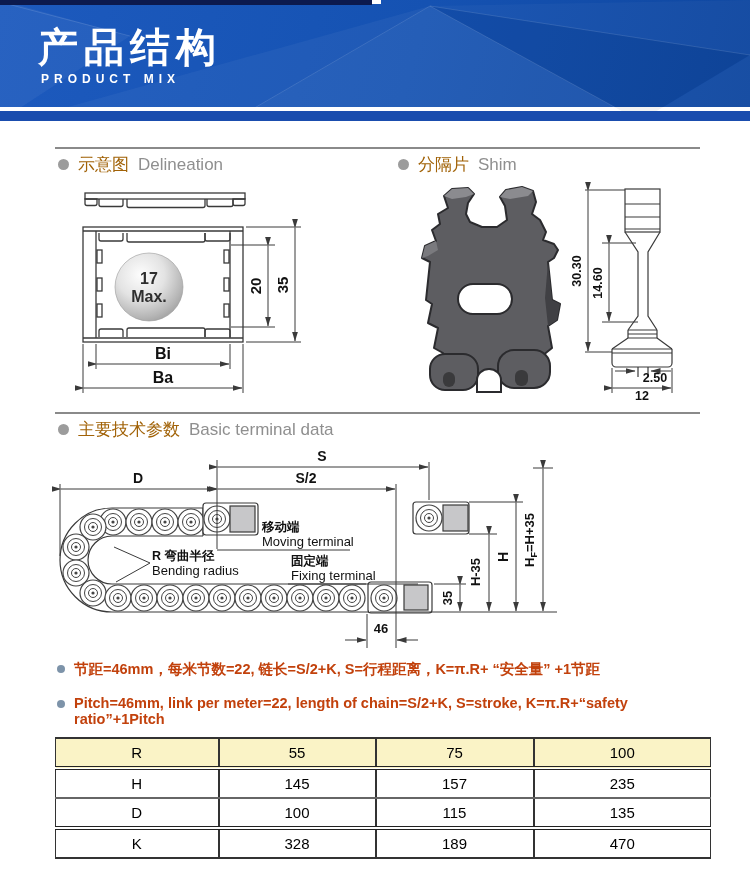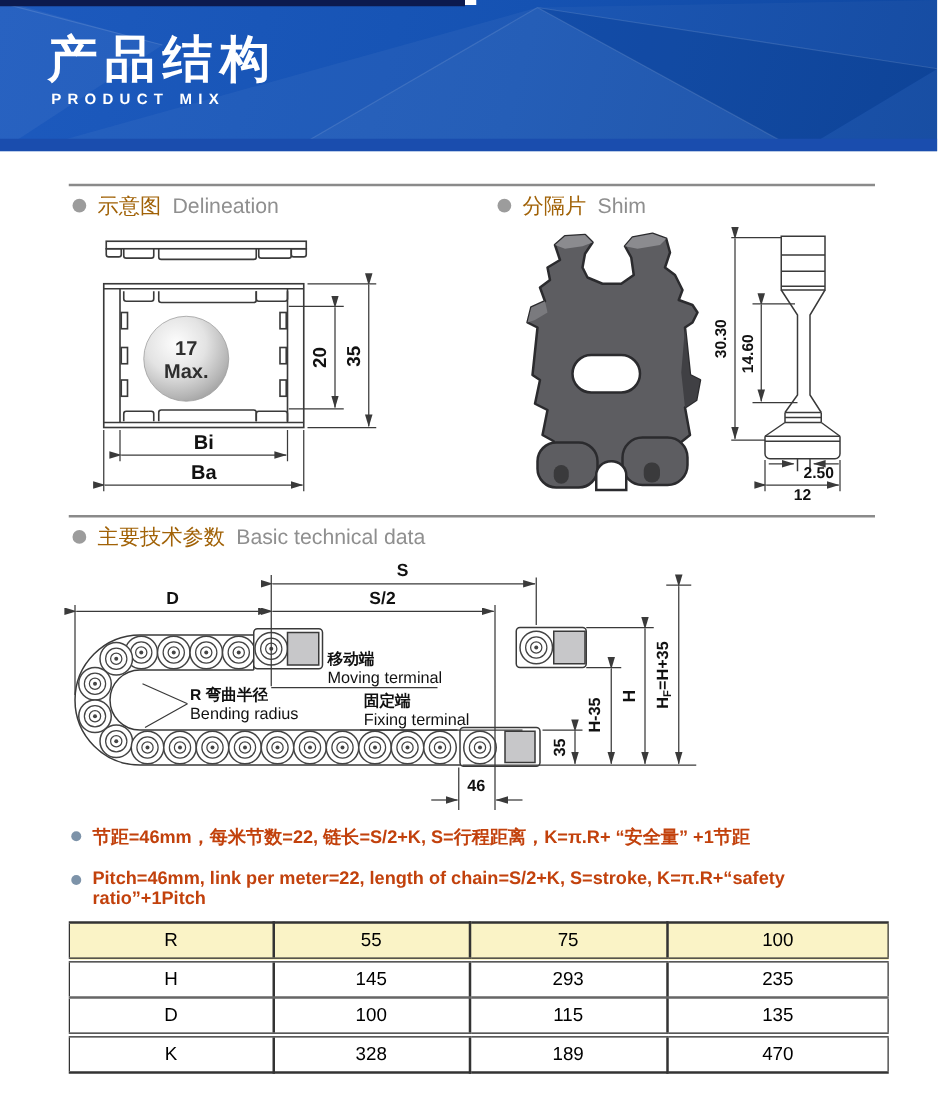--- a/index.html
+++ b/index.html
@@ -1,20 +1,20 @@
 <!DOCTYPE html>
 <html><head>
 <meta charset="utf-8">
 <style>
   html,body{margin:0;padding:0;background:#ffffff;}
   .page{position:relative;width:750px;height:876px;background:#fff;overflow:hidden;
         font-family:"Liberation Sans","DejaVu Sans",sans-serif;}
   .abs{position:absolute;}
   
-  .hdr{position:absolute;left:0;top:0;width:750px;height:121px;
+  .hdr{position:absolute;left:0;top:0;width:750px;height:107px;
        background:linear-gradient(105deg,#1d5abe 0%,#1552b2 55%,#0f47a0 100%);}
   .hdr-cn{position:absolute;left:38px;top:20px;font-size:40px;font-weight:700;color:#fff;letter-spacing:6px;}
   .hdr-en{position:absolute;left:41px;top:72px;font-size:12px;font-weight:700;color:#fff;letter-spacing:5px;}
   
   .rule{position:absolute;height:2px;background:#8a8a8a;}
   .sec{position:absolute;display:flex;align-items:center;gap:9px;}
   .sec-dot{width:11px;height:11px;border-radius:50%;background:#9c9c9c;flex:none;}
   .sec-cn{color:#a16207;font-weight:400;font-size:17px;}
   .sec-en{color:#8f8f8f;font-size:17px;}
   
@@ -172,21 +172,21 @@
     <text transform="rotate(-90 602 283)" x="602" y="283" text-anchor="middle" font-size="12.5" font-weight="700" fill="#111">14.60</text>
     <text x="655" y="382" text-anchor="middle" font-size="12.5" font-weight="700" fill="#111">2.50</text>
     <text x="642" y="400" text-anchor="middle" font-size="12.5" font-weight="700" fill="#111">12</text>
   </svg>
 
   <div class="rule" style="left:55px;top:412px;width:645px;"></div>
 
   <div class="sec" style="left:58px;top:418px;align-items:center;">
     <span class="sec-dot"></span>
     <span class="sec-cn">主要技术参数</span>
-    <span class="sec-en">Basic technical data</span>
+    <span class="sec-en">Basic terminal data</span>
   </div>
 
   <svg class="abs" style="left:50px;top:442px;" width="660" height="218" viewBox="50 442 660 218">
     <defs>
       <marker id="arT" markerWidth="11" markerHeight="8" refX="9.5" refY="3" orient="auto" markerUnits="userSpaceOnUse">
         <path d="M0,0 L10,3 L0,6 Z" fill="#3a3a3a"></path>
       </marker>
       <g id="lnk">
         <circle r="13" fill="#fff" stroke="#444" stroke-width="1.2"></circle>
         <circle r="8.5" fill="none" stroke="#444" stroke-width="1"></circle>
@@ -292,21 +292,21 @@
     <tbody>
         <tr class="r-hd">
       <td>R</td>
       <td>55</td>
       <td>75</td>
       <td>100</td>
     </tr>
     <tr class="r-1">
       <td>H</td>
       <td>145</td>
-      <td>293</td>
+      <td>157</td>
       <td>235</td>
     </tr>
     <tr class="r-2">
       <td>D</td>
       <td>100</td>
       <td>115</td>
       <td>135</td>
     </tr>
     <tr class="r-3">
       <td>K</td>

